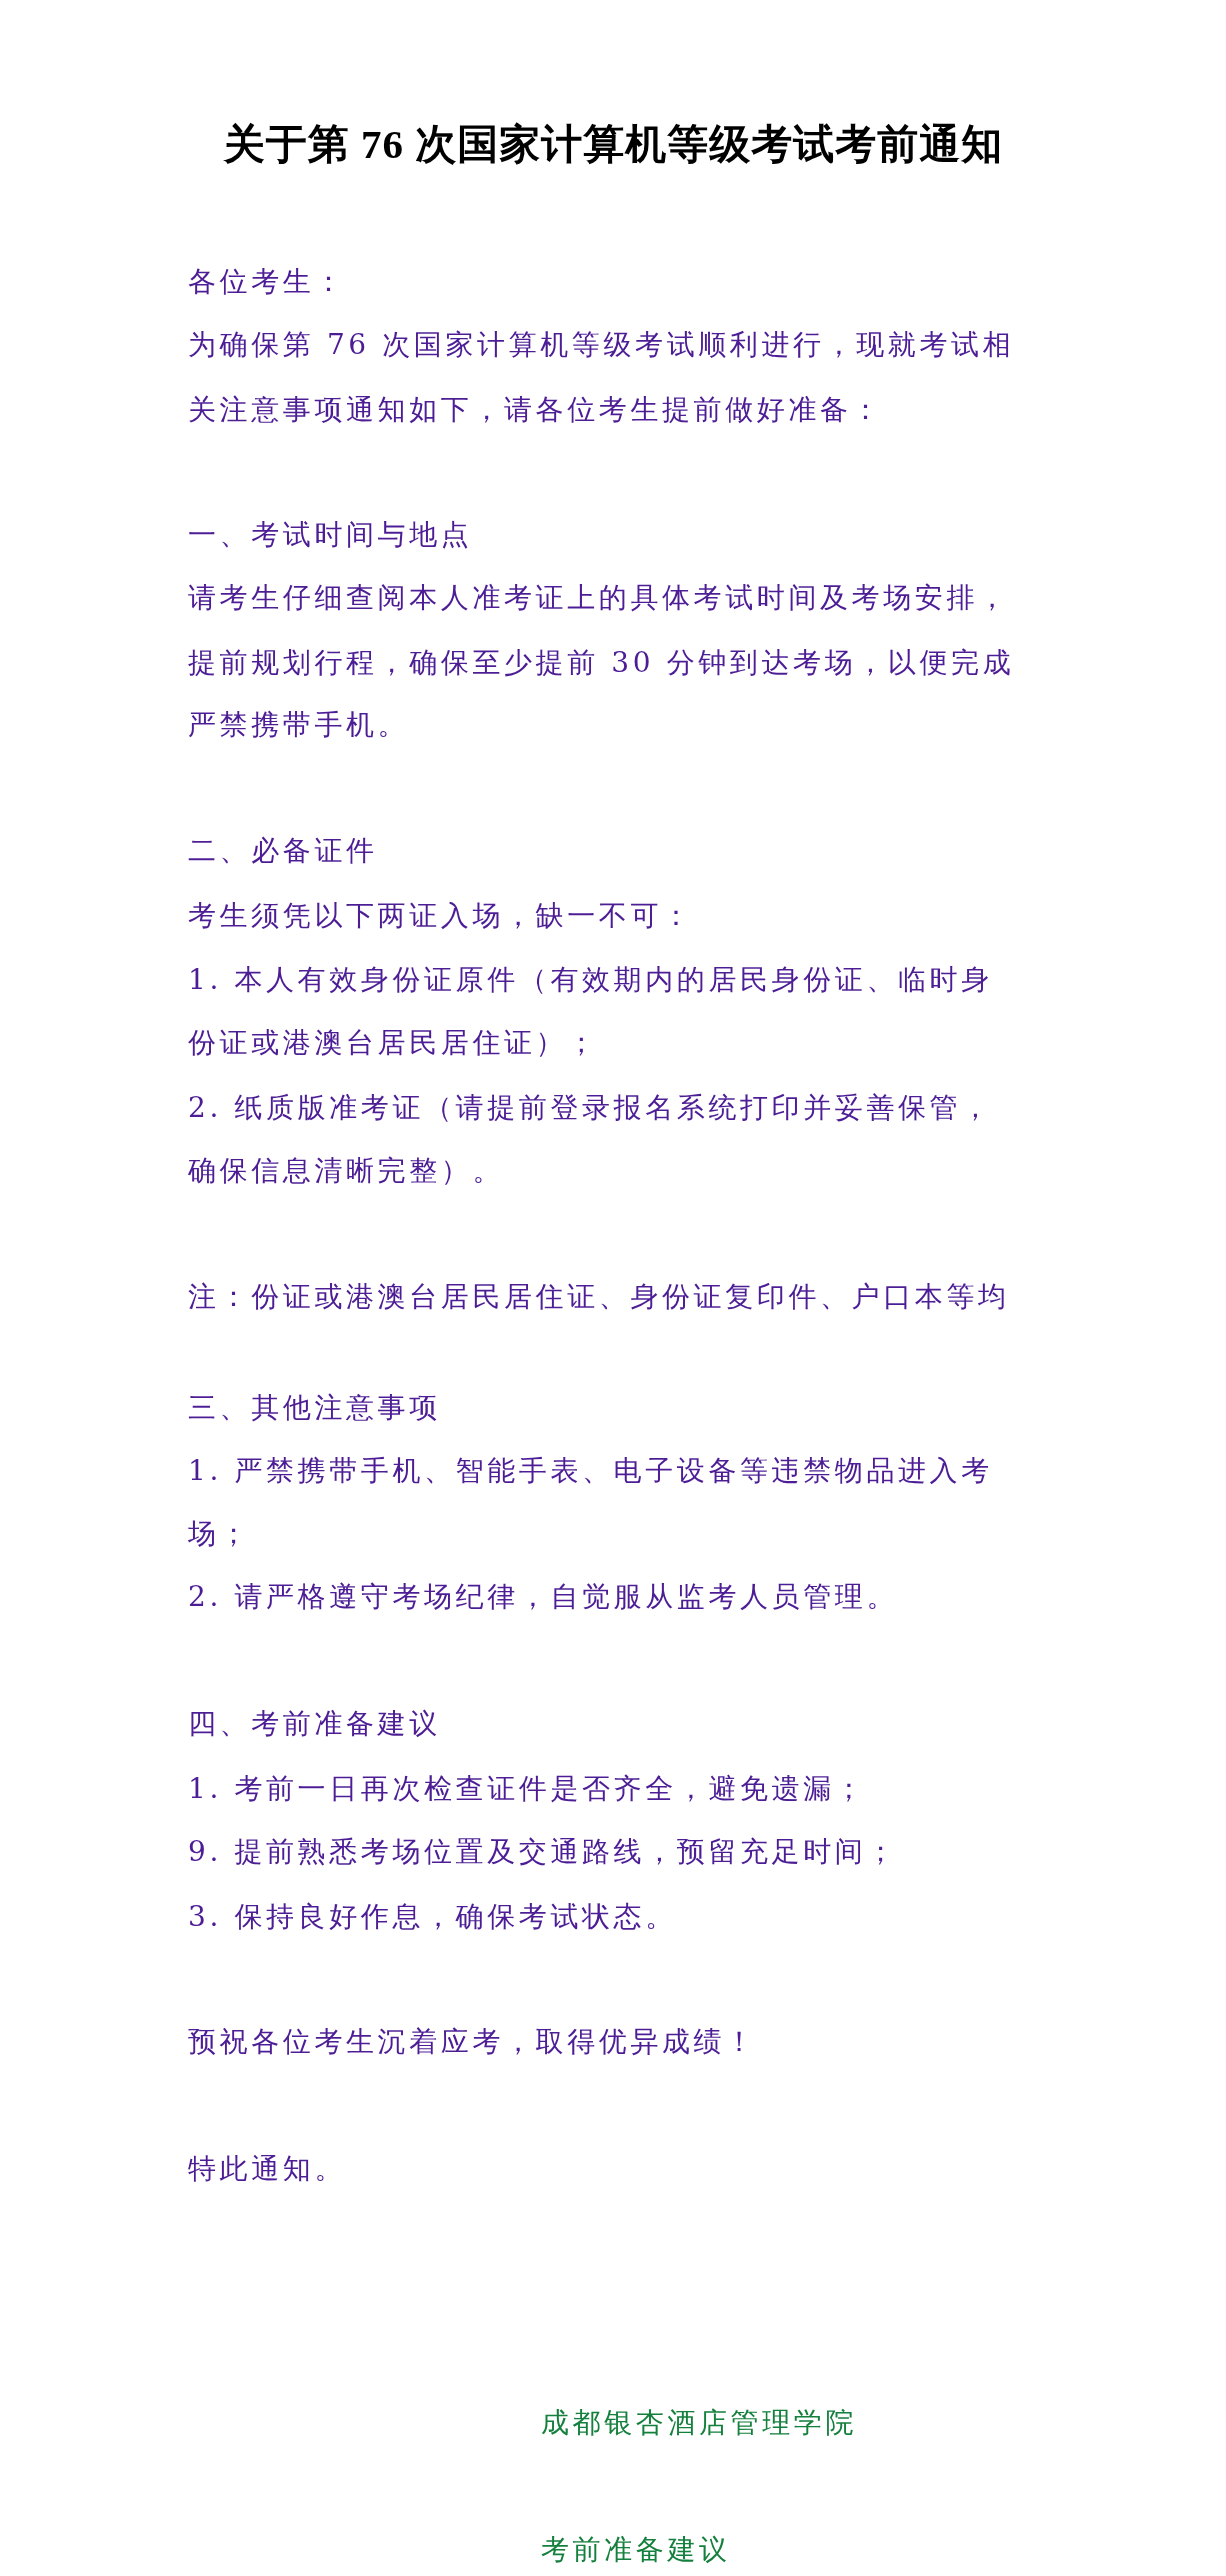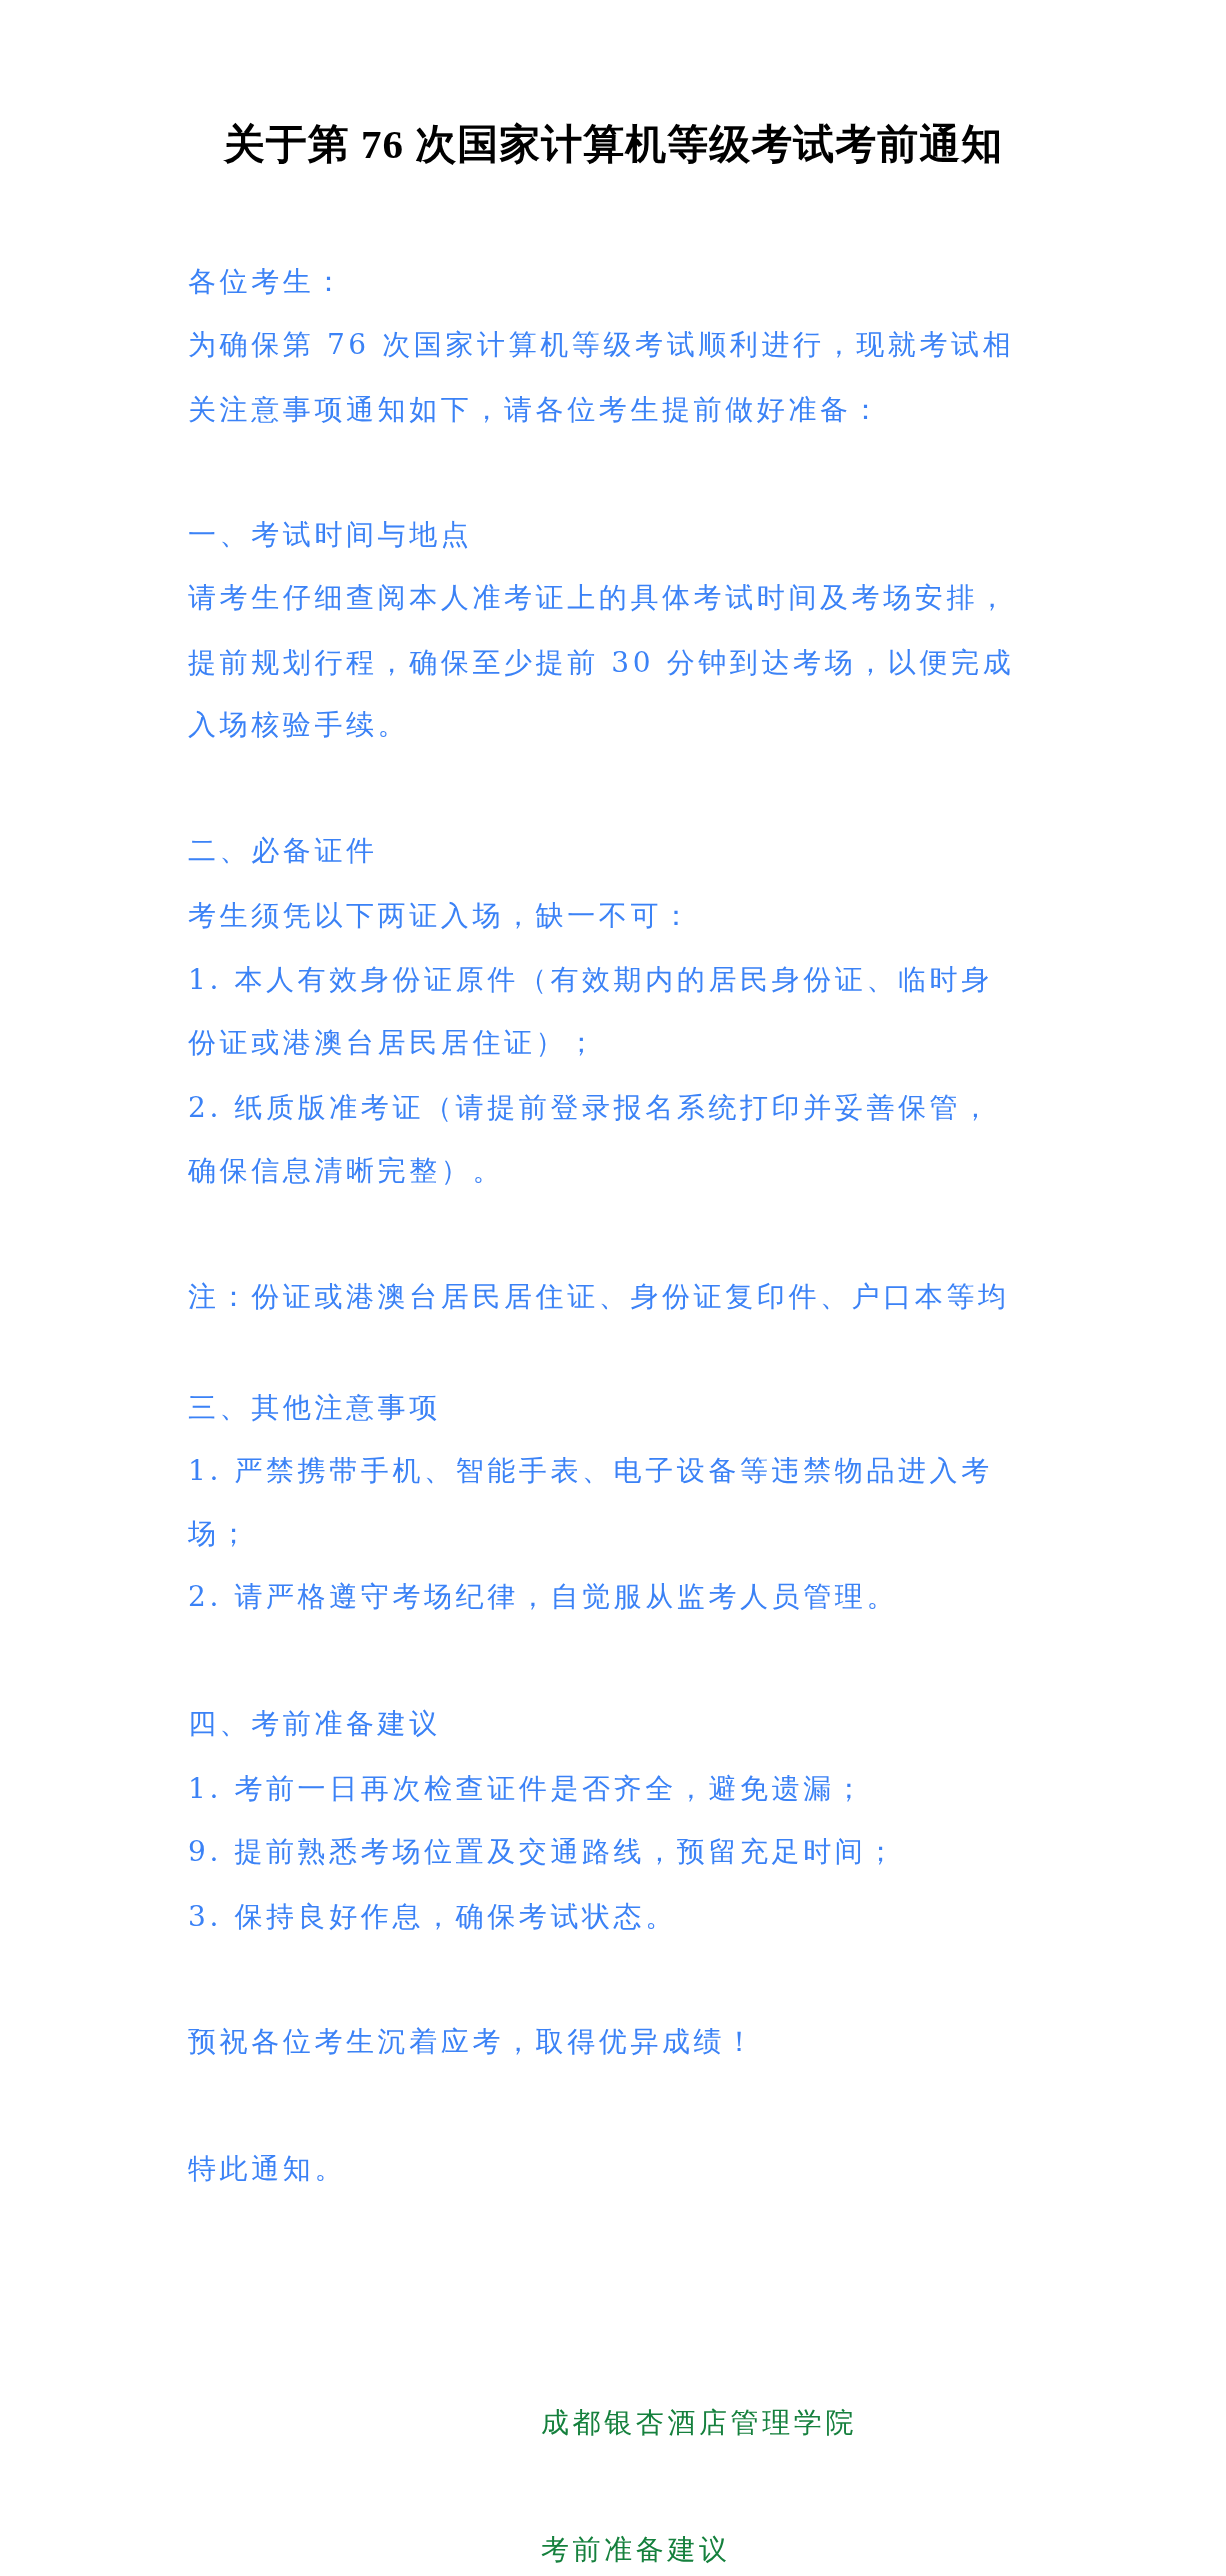--- a/index.html
+++ b/index.html
@@ -6,42 +6,42 @@
   body { width: 1227px; height: 2850px; position: relative; overflow: hidden; }
   .doc { position: absolute; left: 0; top: 0; width: 1227px; height: 2850px; background: #fff; color: #000; }
   .title {
     position: absolute; left: 0; width: 1227px; top: 118px; text-align: center;
     font-family: Liberation Serif, serif; font-weight: bold;
     font-size: 41px; line-height: 52px; letter-spacing: 1px; color: #000;
   }
   .line {
     position: absolute; left: 188px; width: 855px;
     font-family: "DejaVu Serif", "Liberation Serif", serif;
-    font-size: 28px; line-height: 36px; letter-spacing: 3.6px; white-space: nowrap; color: #3b82f6;
+    font-size: 28px; line-height: 36px; letter-spacing: 3.6px; white-space: nowrap; color: #4c1d95;
   }
   .center {
     position: absolute; left: 541px; width: 412px; text-align: left;
     font-family: "DejaVu Serif", "Liberation Serif", serif;
     font-size: 28px; line-height: 36px; letter-spacing: 3.6px; white-space: nowrap; color: #15803d;
   }
 </style>
 </head>
 <body>
 
 <div class="doc">
   <div class="title">关于第 76 次国家计算机等级考试考前通知</div>
 
   <div class="line" style="top:264px">各位考生：</div>
   <div class="line" style="top:327px">为确保第 76 次国家计算机等级考试顺利进行，现就考试相</div>
   <div class="line" style="top:392px">关注意事项通知如下，请各位考生提前做好准备：</div>
 
   <div class="line" style="top:517px">一、考试时间与地点</div>
   <div class="line" style="top:580px">请考生仔细查阅本人准考证上的具体考试时间及考场安排，</div>
   <div class="line" style="top:645px">提前规划行程，确保至少提前 30 分钟到达考场，以便完成</div>
-  <div class="line" style="top:707px">入场核验手续。</div>
+  <div class="line" style="top:707px">严禁携带手机。</div>
 
   <div class="line" style="top:833px">二、必备证件</div>
   <div class="line" style="top:898px">考生须凭以下两证入场，缺一不可：</div>
   <div class="line" style="top:962px">1. 本人有效身份证原件（有效期内的居民身份证、临时身</div>
   <div class="line" style="top:1025px">份证或港澳台居民居住证）；</div>
   <div class="line" style="top:1090px">2. 纸质版准考证（请提前登录报名系统打印并妥善保管，</div>
   <div class="line" style="top:1153px">确保信息清晰完整）。</div>
   <div class="line" style="top:1279px">注：份证或港澳台居民居住证、身份证复印件、户口本等均</div>
 
   <div class="line" style="top:1390px">三、其他注意事项</div>

